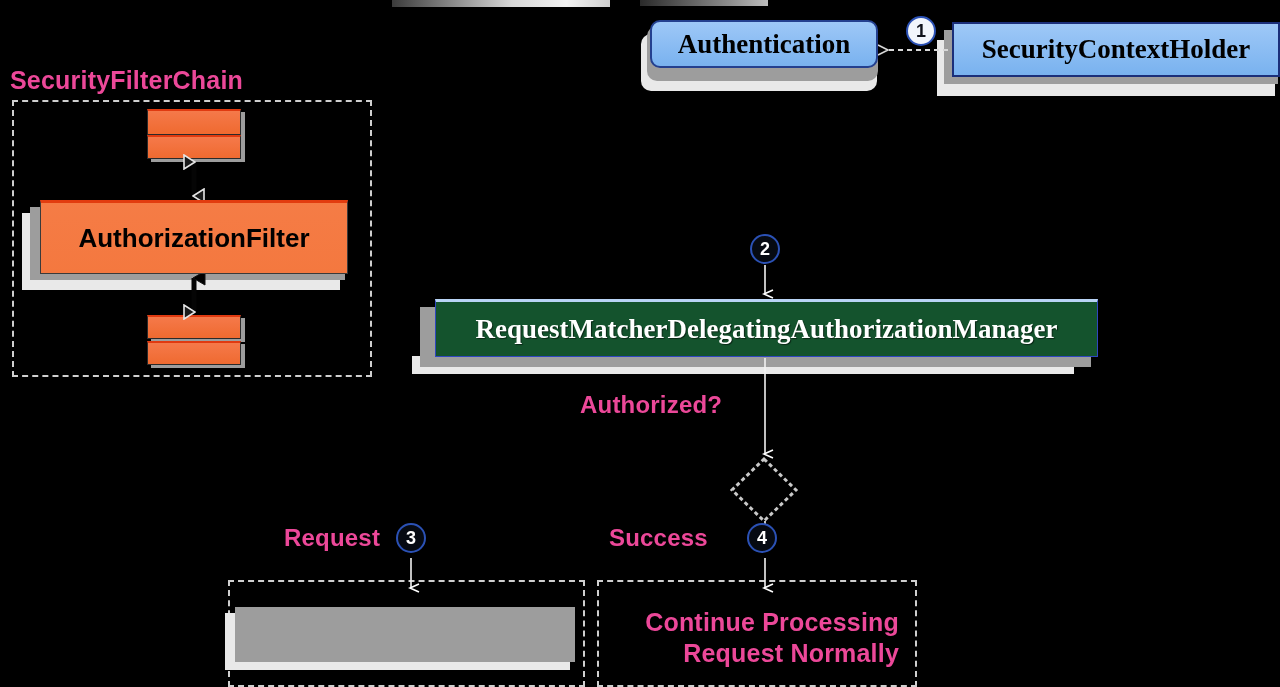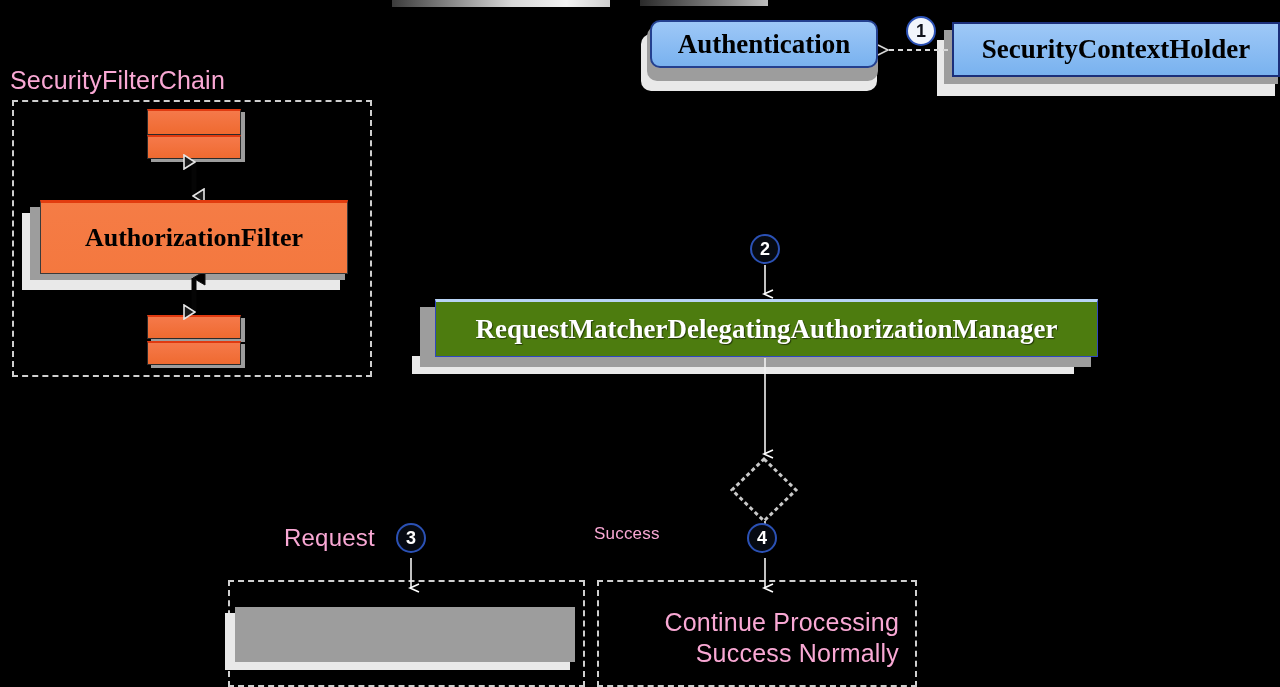--- a/index.html
+++ b/index.html
@@ -12,23 +12,23 @@
     width: 1280px;
     height: 687px;
     background: #000000;
     overflow: hidden;
     font-family: "Liberation Serif", serif;
   }
 
   
   .outline-label {
     position: absolute;
-    color: #f9a8d4;
+    color: #ec4899;
     font-family: "Liberation Sans", sans-serif;
-    font-weight: normal;
+    font-weight: bold;
     white-space: nowrap;
     text-shadow:
        1px  0   0 #000, -1px  0   0 #000,
        0    1px 0 #000,  0   -1px 0 #000,
        1px  1px 0 #000, -1px -1px 0 #000,
        1px -1px 0 #000, -1px  1px 0 #000,
        2px  2px 2px rgba(0,0,0,.9);
     letter-spacing: .2px;
   }
 
@@ -53,21 +53,21 @@
   .auth-filter {
     position: absolute;
     background: linear-gradient(180deg, #f7825063 0%, #00000000 100%), #f4783f;
     border: 1px solid #3a3a3a;
     border-top: 3px solid #e23c0f;
     box-sizing: border-box;
     display: flex;
     align-items: center;
     justify-content: center;
     color: #000000;
-    font-family: Liberation Serif, serif;
+    font-family: Liberation Sans, sans-serif;
     font-weight: bold;
     font-size: 26px;
   }
   .shadow-grey {
     position: absolute;
     background: #9d9d9d;
     z-index: 0;
   }
   .shadow-light {
     position: absolute;
@@ -101,21 +101,21 @@
     justify-content: center;
     color: #000000;
     font-family: "Liberation Serif", serif;
     font-weight: bold;
     font-size: 27px;
   }
 
   
   .navy-box {
     position: absolute;
-    background: #4d7c0f;
+    background: #14532d;
     border: 1px solid #2f47c0;
     border-top: 3px solid #b9d4f5;
     box-sizing: border-box;
     display: flex;
     align-items: center;
     justify-content: center;
     color: #ffffff;
     font-family: "Liberation Serif", serif;
     font-weight: bold;
     font-size: 27px;
@@ -202,31 +202,32 @@
   <div class="blue-square" style="left:952px; top:22px; width:328px; height:55px; z-index:2;">
     <span>SecurityContextHolder</span>
   </div>
 
   <div class="shadow-light" style="left:412px; top:356px; width:662px; height:18px;"></div>
   <div class="shadow-grey" style="left:420px; top:307px; width:671px; height:60px;"></div>
   <div class="navy-box" style="left:435px; top:299px; width:663px; height:58px; z-index:2;">
     <span>RequestMatcherDelegatingAuthorizationManager</span>
   </div>
 
+  <div class="outline-label" style="left:580px; top:391px; font-size:24px;">Authorized?</div>
 
   <div class="outline-label" style="left:284px; top:524px; font-size:24px;">Request</div>
-  <div class="outline-label" style="left:594px; top:524px; font-size:17px;text-align:right;">Success</div>
+  <div class="outline-label" style="left:609px; top:524px; font-size:24px;text-align:right;">Success</div>
 
   <div class="dashed-box" style="left:228px; top:580px; width:357px; height:107px;"></div>
   <div class="shadow-light" style="left:225px; top:613px; width:345px; height:57px;"></div>
   <div class="shadow-grey" style="left:235px; top:607px; width:340px; height:55px;"></div>
 
   <div class="dashed-box" style="left:597px; top:580px; width:320px; height:107px;"></div>
   <div class="outline-label two-line" style="left:619px; top:608px; font-size:25px; width:280px;">Continue Processing</div>
-  <div class="outline-label two-line" style="left:619px; top:639px; font-size:25px; width:280px;">Success Normally</div>
+  <div class="outline-label two-line" style="left:619px; top:639px; font-size:25px; width:280px;">Request Normally</div>
 
   <svg class="overlay" viewBox="0 0 1280 687">
     <defs>
       <marker id="arrowWhiteDown" markerWidth="12" markerHeight="12" refX="5" refY="9" orient="auto" markerUnits="userSpaceOnUse">
         <path d="M1,1 L5,10 L9,1" fill="none" stroke="#ffffff" stroke-width="1.6"></path>
       </marker>
       <marker id="arrowHollowUp" markerWidth="16" markerHeight="14" refX="8" refY="2" orient="auto" markerUnits="userSpaceOnUse">
         <path d="M8,1 L15,12 L1,12 Z" fill="#1a1a1a" stroke="#e6e6e6" stroke-width="1.6"></path>
       </marker>
       <marker id="arrowSolidUp" markerWidth="16" markerHeight="14" refX="8" refY="2" orient="auto" markerUnits="userSpaceOnUse">

